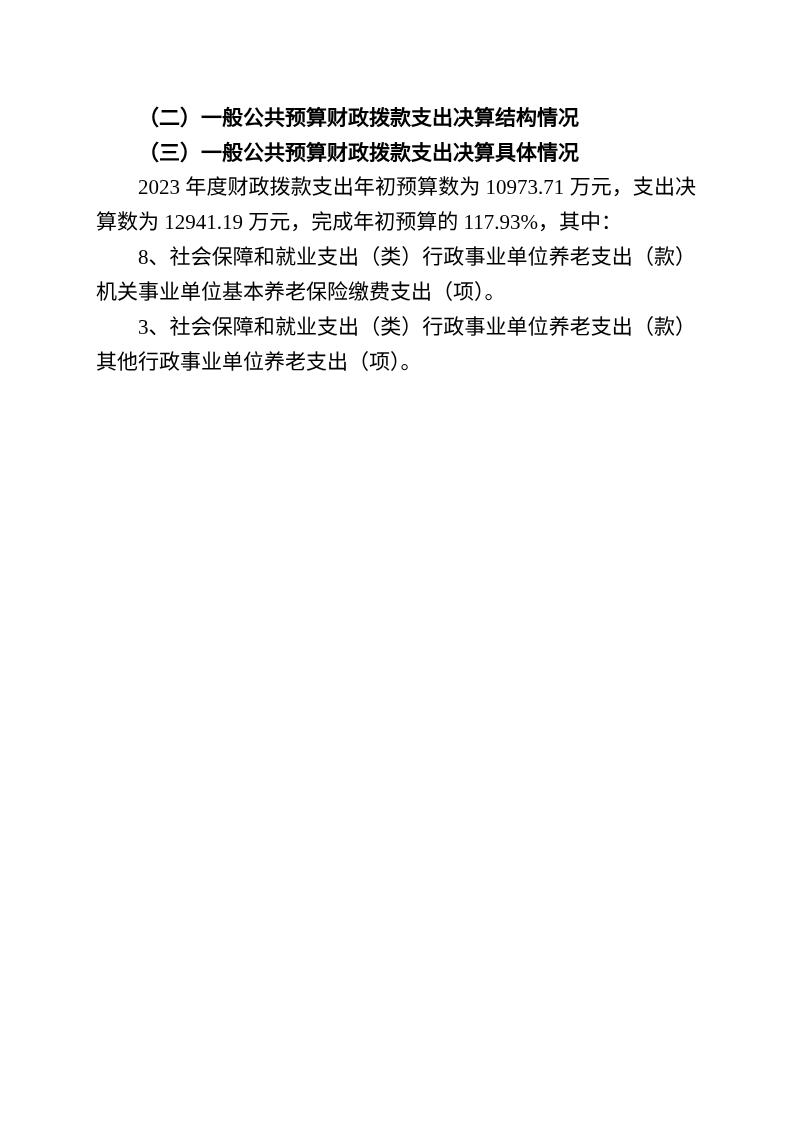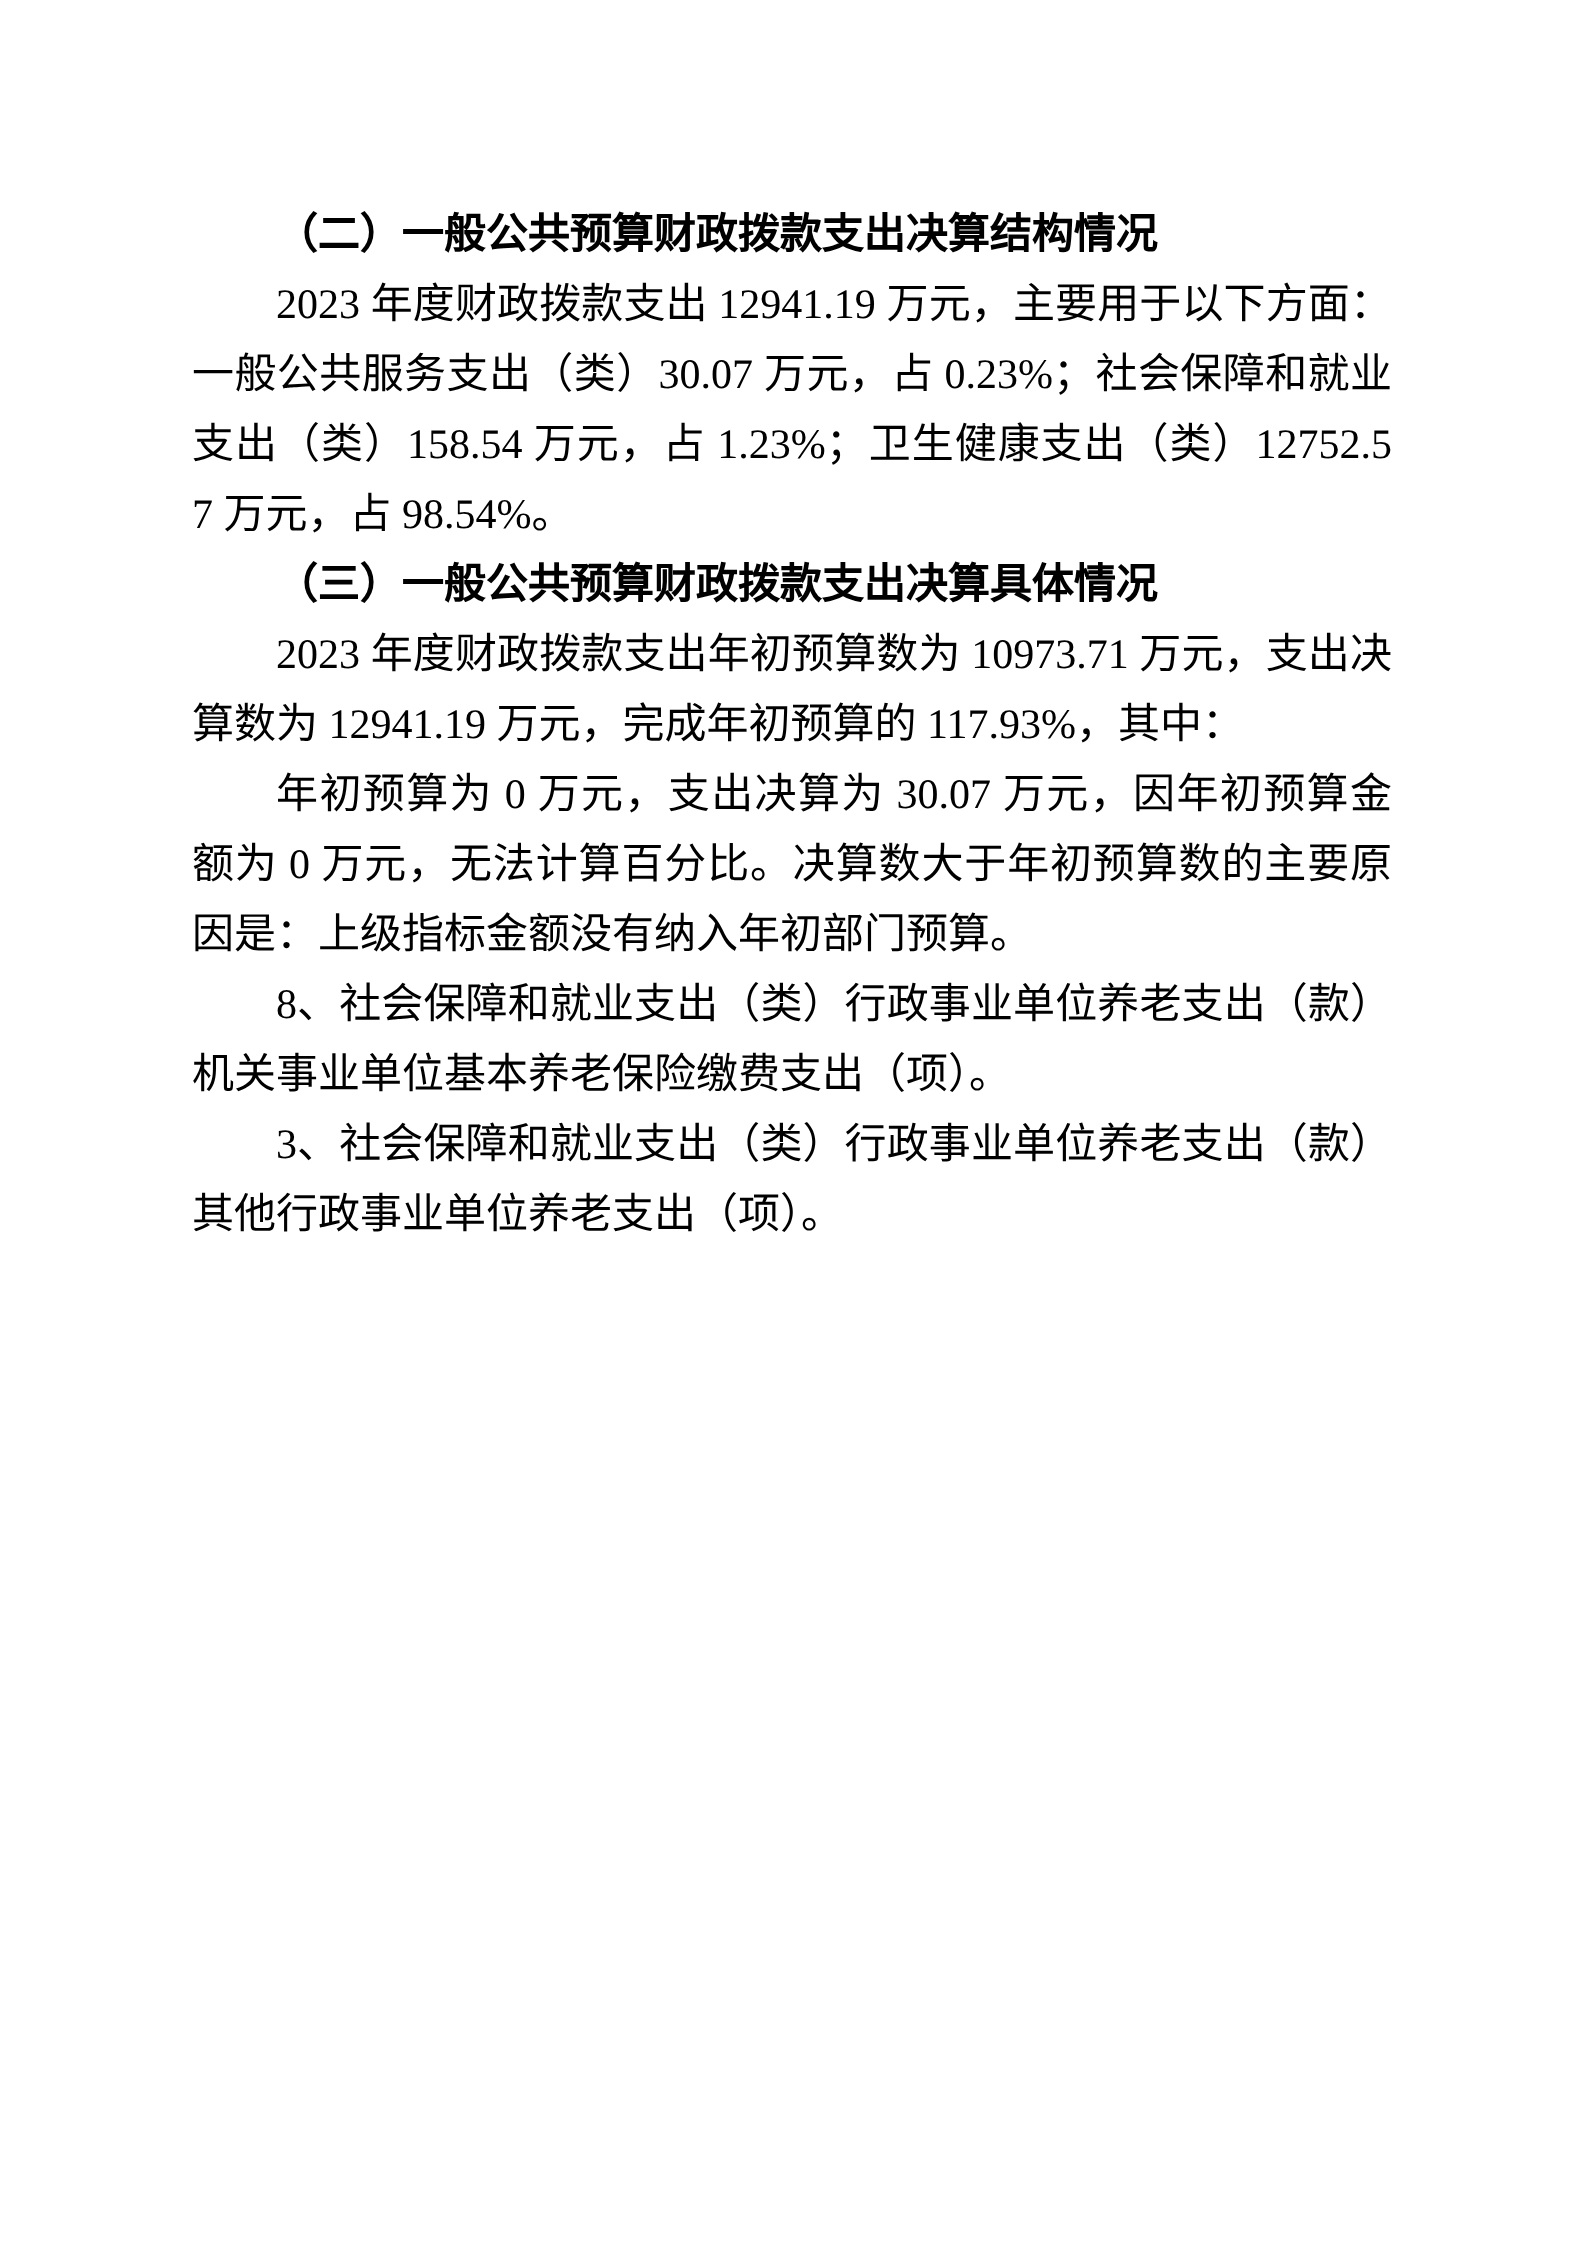--- a/index.html
+++ b/index.html
@@ -39,20 +39,18 @@
     font-weight: 700;
     text-align: left;
   }
 </style>
 </head>
 <body>
 
 <div class="page">
   <div class="content" id="doc-content">
       <p class="heading">（二）一般公共预算财政拨款支出决算结构情况</p>
-      <p class="para">2023 年度财政拨款支出 12941.19 万元，主要用于以下方面：一般公共服务支出（类）30.07 万元，占 0.23%；社会保障和就业支出（类）158.54 万元，占 1.23%；卫生健康支出（类）12752.57 万元，占 98.54%。</p>
       <p class="heading">（三）一般公共预算财政拨款支出决算具体情况</p>
       <p class="para">2023 年度财政拨款支出年初预算数为 10973.71 万元，支出决算数为 12941.19 万元，完成年初预算的 117.93%，其中：</p>
-      <p class="para">年初预算为 0 万元，支出决算为 30.07 万元，因年初预算金额为 0 万元，无法计算百分比。决算数大于年初预算数的主要原因是：上级指标金额没有纳入年初部门预算。</p>
       <p class="para">8、社会保障和就业支出（类）行政事业单位养老支出（款）机关事业单位基本养老保险缴费支出（项）。</p>
       <p class="para">3、社会保障和就业支出（类）行政事业单位养老支出（款）其他行政事业单位养老支出（项）。</p>
     </div>
 </div>
 
 </body></html>

